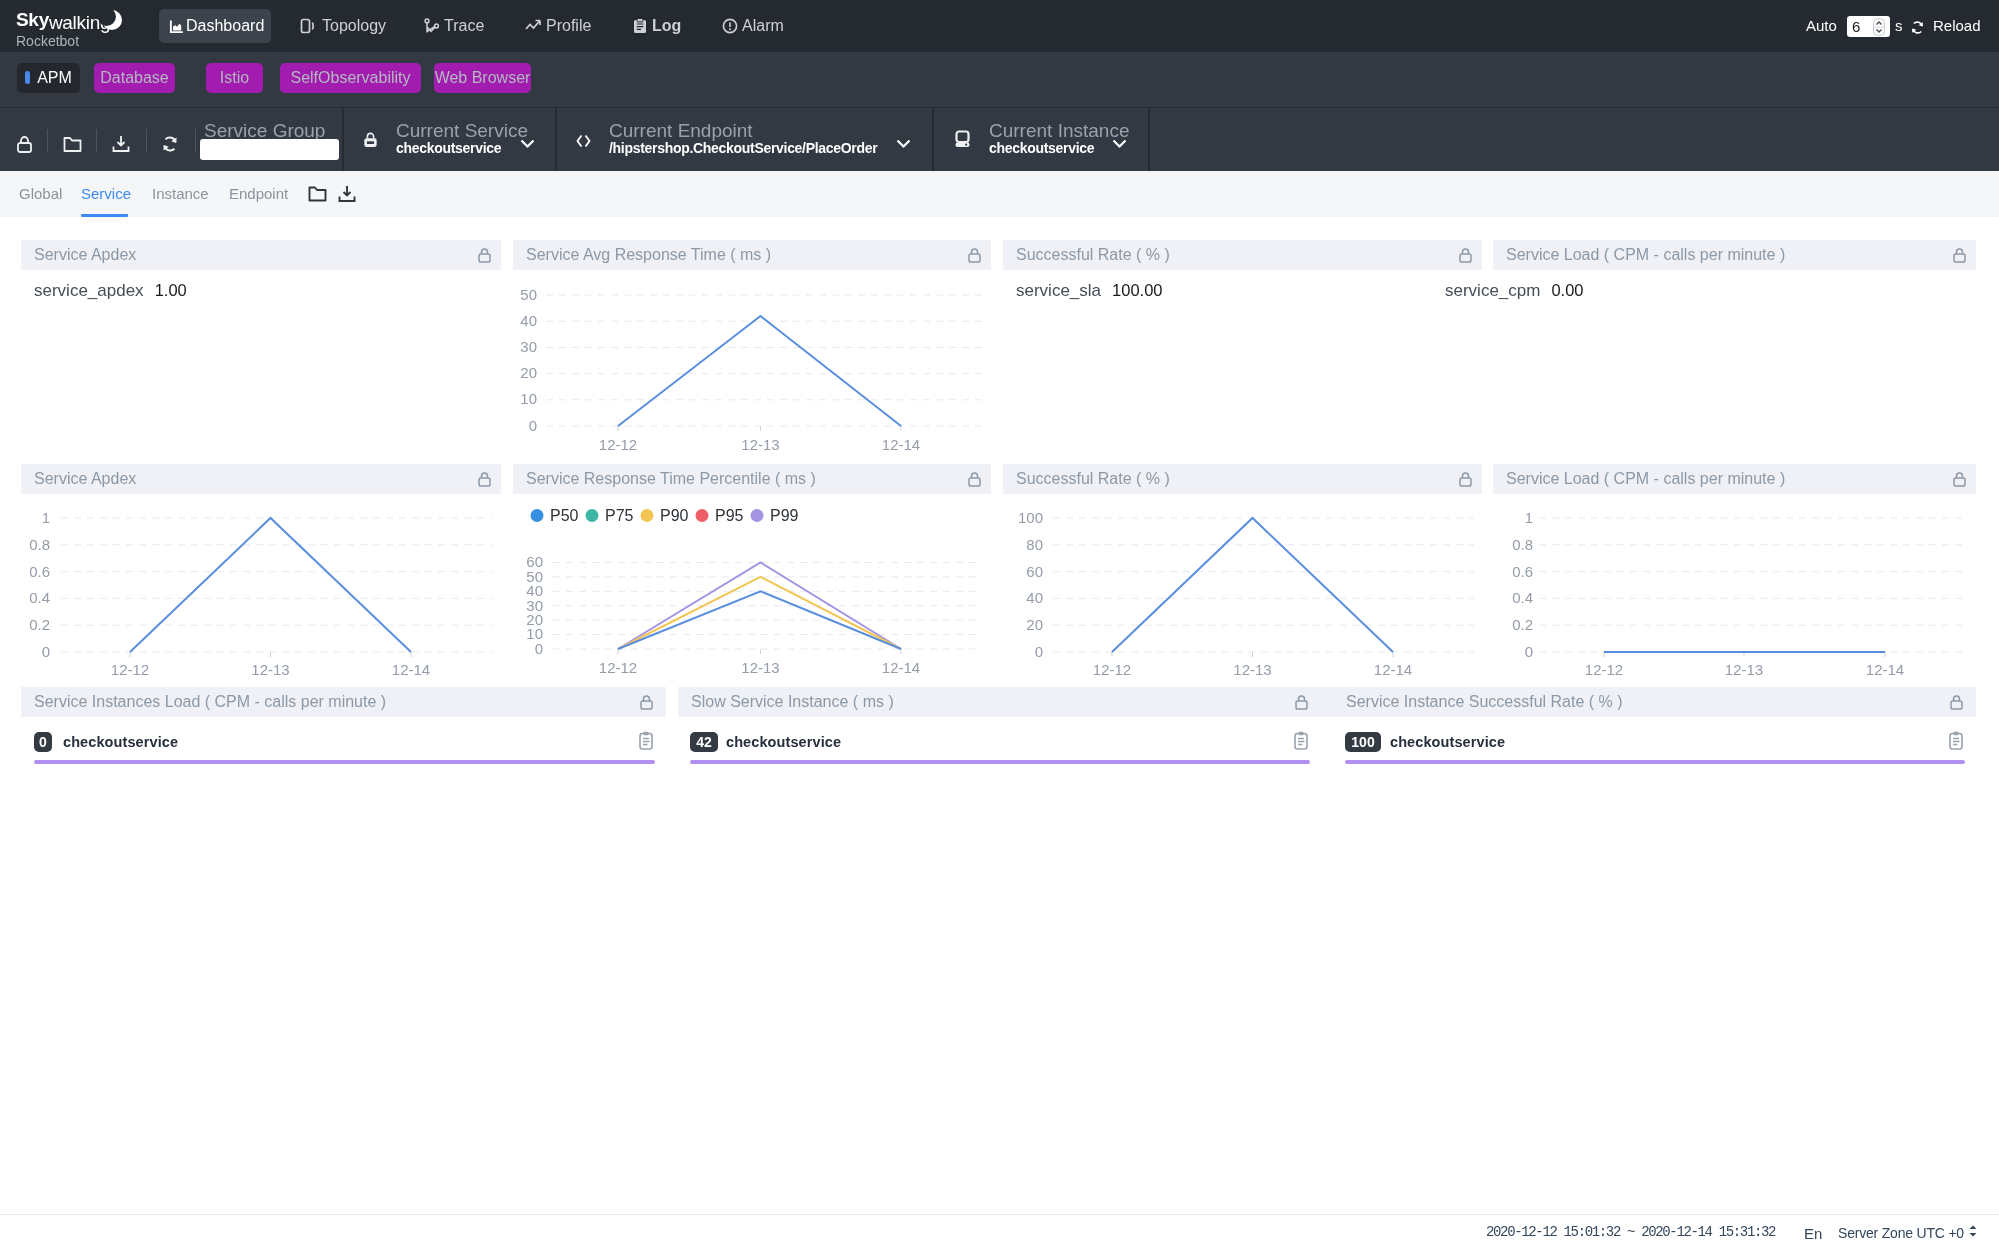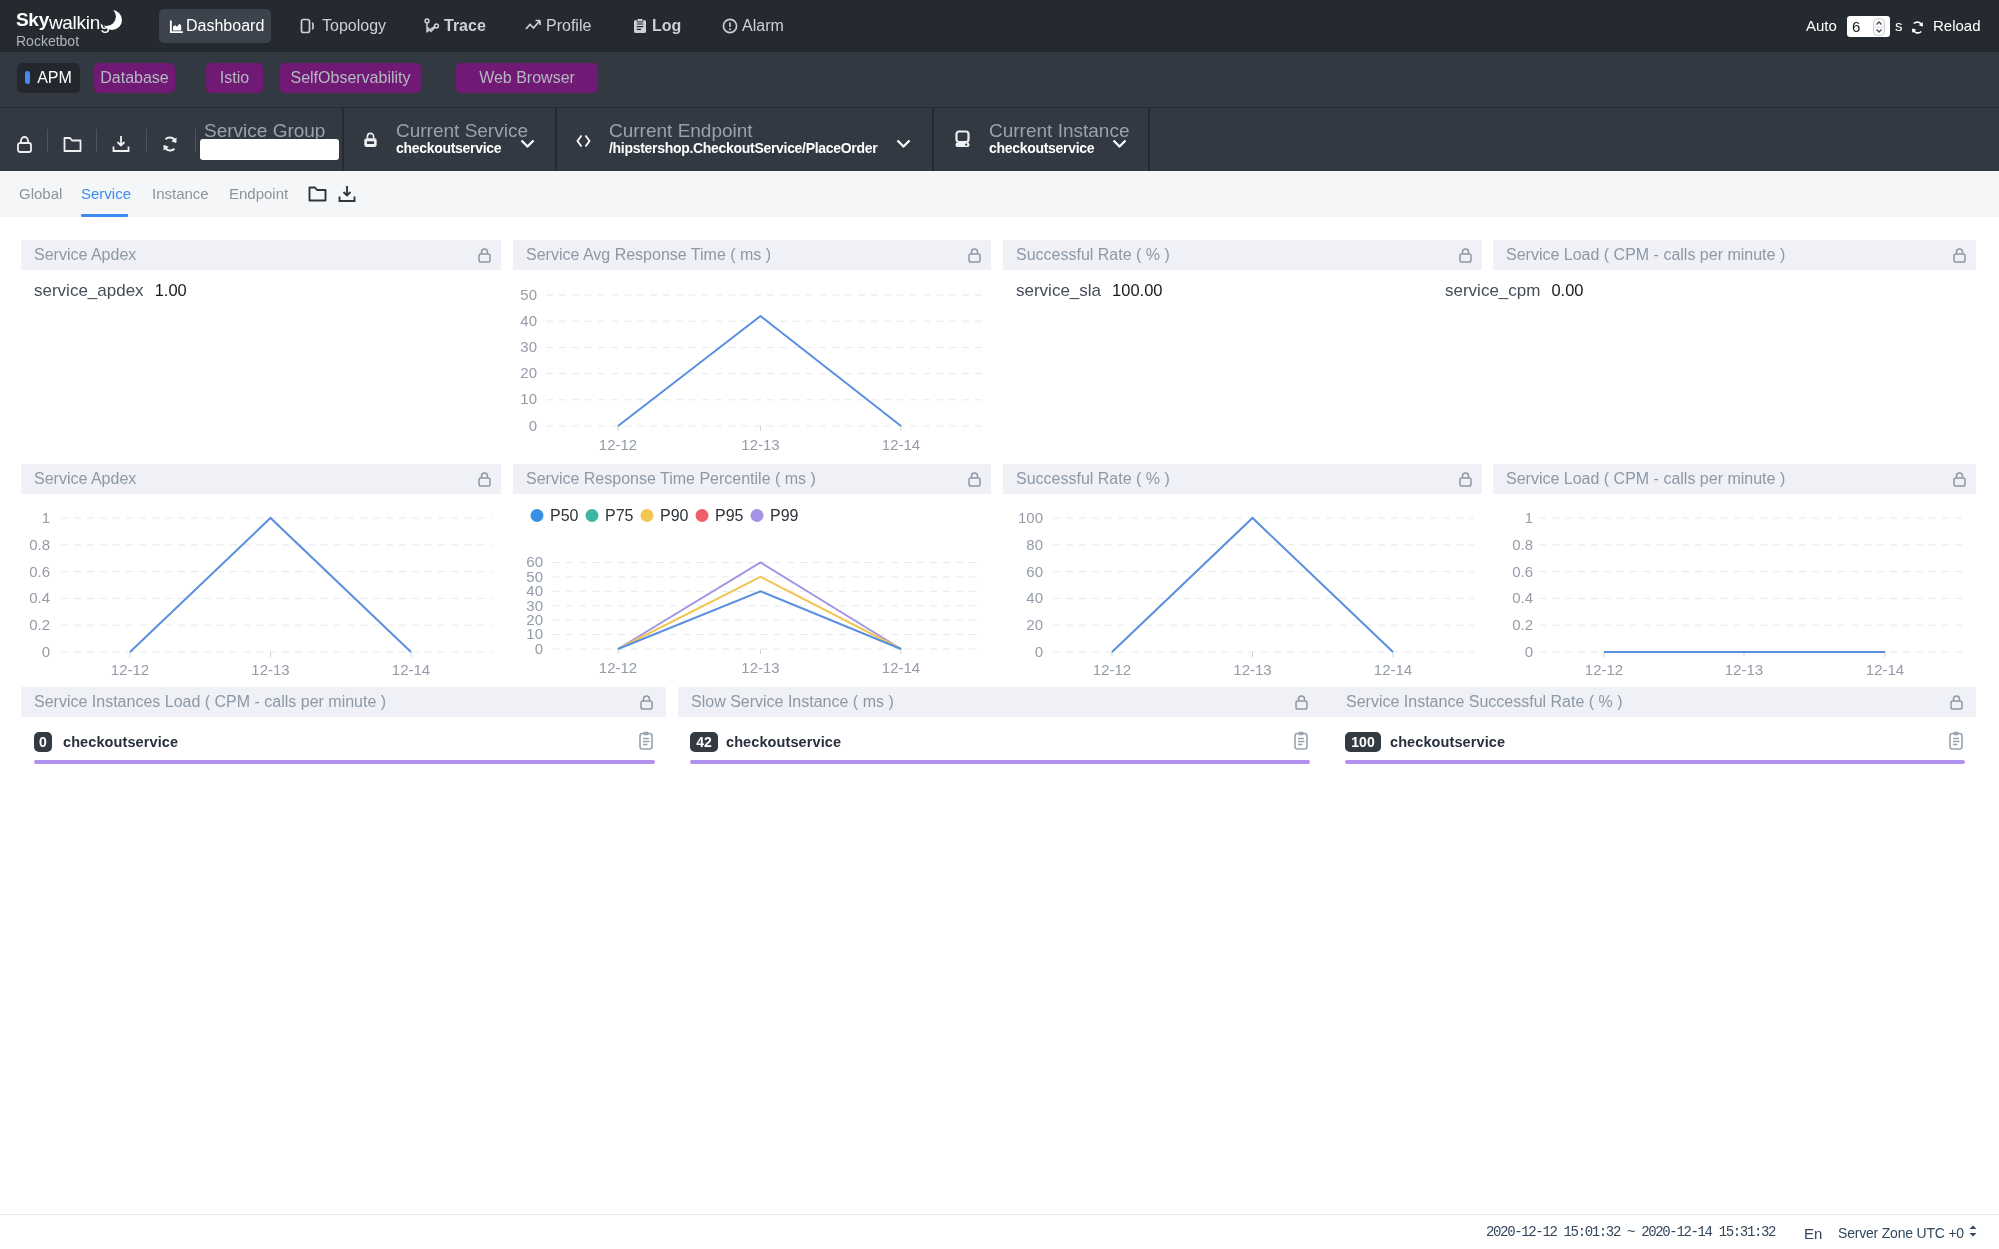--- a/index.html
+++ b/index.html
@@ -4,21 +4,21 @@
 <style>
 html,body{margin:0;padding:0;}
 body{width:1999px;height:1249px;background:#ffffff;font-family:"Liberation Sans",sans-serif;overflow:hidden;position:relative;}
 .abs{position:absolute;}
 #topbar{left:0;top:0;width:1999px;height:52px;background:#252a30;}
 #row2{left:0;top:52px;width:1999px;height:55px;background:#333942;}
 #row3{left:0;top:108px;width:1999px;height:63px;background:#333942;}
 #rowsep{left:0;top:107px;width:1999px;height:1px;background:#262b31;}
 #tabs{left:0;top:171px;width:1999px;height:46px;background:#f4f6f8;}
 .navtxt{color:#ccd1d6;font-size:16px;line-height:52px;height:52px;}
-.pill2{height:30px;top:63px;border-radius:5px;background:#701a75;color:#b3bac1;font-size:16px;line-height:30px;text-align:center;}
+.pill2{height:30px;top:63px;border-radius:5px;background:#a21caf;color:#b3bac1;font-size:16px;line-height:30px;text-align:center;}
 .lbl3{color:#99a2ac;font-size:19px;top:120px;}
 .val3{color:#ffffff;font-size:14px;font-weight:700;top:140px;letter-spacing:-0.3px;}
 .sep3{top:108px;height:63px;width:2px;background:#262a31;}
 .tabtxt{font-size:15px;color:#8b949d;top:171px;height:46px;line-height:46px;}
 .ch{height:30px;background:#eff1f6;color:#8d98a7;font-size:16px;line-height:30px;padding-left:13px;box-sizing:border-box;}
 .mname{font-size:17px;color:#454d57;font-weight:400;}
 .mval{font-size:16.5px;color:#17191d;font-weight:400;}
 .badge{top:732px;height:20px;background:#343a42;border-radius:5px;color:#fff;font-size:14px;font-weight:700;text-align:center;line-height:20px;}
 .iname{top:732px;font-size:14.5px;font-weight:700;color:#272f3d;line-height:20px;letter-spacing:0.1px;}
 .pbar{top:759.5px;height:4px;background:#b190f0;border-radius:2px;}
@@ -46,21 +46,21 @@
 <svg class="abs" style="left:300px;top:18px;" width="16" height="16" viewBox="0 0 16 16">
     <rect x="1.5" y="1.5" width="8" height="13" rx="2" stroke="#ccd1d6" stroke-width="1.7" fill="none"></rect>
     <path d="M12.5 4.5 A 9 9 0 0 1 12.5 11.5" stroke="#ccd1d6" stroke-width="1.7" fill="none"></path>
   </svg>
 <div class="abs navtxt" style="left:322px;top:0;">Topology</div>
 <svg class="abs" style="left:424px;top:18px;" width="16" height="16" viewBox="0 0 16 16">
     <circle cx="3" cy="3" r="1.9" stroke="#ccd1d6" stroke-width="1.5" fill="none"></circle>
     <circle cx="12.5" cy="8" r="1.9" stroke="#ccd1d6" stroke-width="1.5" fill="none"></circle>
     <path d="M3 5 L3 13.5 L10.6 8.6 M3 9 L7 13.5 L10.8 9.5" stroke="#ccd1d6" stroke-width="1.5" fill="none"></path>
   </svg>
-<div class="abs navtxt" style="left:444px;top:0;font-weight:bold;">Trace</div>
+<div class="abs navtxt" style="left:444px;top:0;">Trace</div>
 <svg class="abs" style="left:525px;top:18px;" width="16" height="16" viewBox="0 0 16 16">
     <path d="M1 11 L5 6.5 L8.5 10 L15 2.5 M15 2.5 L15 7 M15 2.5 L10.5 2.5" stroke="#ccd1d6" stroke-width="1.7" fill="none"></path>
   </svg>
 <div class="abs navtxt" style="left:546px;top:0;">Profile</div>
 <svg class="abs" style="left:632px;top:18px;" width="16" height="16" viewBox="0 0 16 16">
     <rect x="2" y="2" width="12" height="13" rx="1.5" fill="#ccd1d6"></rect>
     <rect x="5" y="0.5" width="6" height="3.4" rx="1" fill="#ccd1d6" stroke="#24292f" stroke-width="1"></rect>
     <path d="M4.7 6 L11.3 6 M4.7 8.7 L11.3 8.7 M4.7 11.4 L9 11.4" stroke="#24292f" stroke-width="1.2"></path>
   </svg>
 <div class="abs navtxt" style="left:652px;top:0;font-weight:bold;">Log</div>
@@ -84,21 +84,21 @@
     <path d="M4.5 4.2 A 6.2 6.2 0 0 1 14.8 7.2" stroke="#fff" stroke-width="2" fill="none"></path>
     <path d="M15.5 2.8 L15.1 7.8 L10.4 6.2 Z" fill="#fff"></path>
     <path d="M13.5 13.8 A 6.2 6.2 0 0 1 3.2 10.8" stroke="#fff" stroke-width="2" fill="none"></path>
     <path d="M2.5 15.2 L2.9 10.2 L7.6 11.8 Z" fill="#fff"></path>
   </svg>
 <div class="abs navtxt" style="left:1933px;top:0;color:#fff;font-size:15px;text-align:center;">Reload</div>
 <div class="abs pill2" style="left:17px;width:63px;background:#24282e;color:#fff;"><span style="display:inline-block;width:5px;height:13px;border-radius:3px;background:#478aec;margin-right:7px;vertical-align:-1px;"></span>APM</div>
 <div class="abs pill2" style="left:94px;width:81px;">Database</div>
 <div class="abs pill2" style="left:206px;width:57px;">Istio</div>
 <div class="abs pill2" style="left:280px;width:141px;">SelfObservability</div>
-<div class="abs pill2" style="left:456px;width:142px;">Web Browser</div>
+<div class="abs pill2" style="left:434px;width:97px;">Web Browser</div>
 <svg class="abs" style="left:16px;top:135px;" width="17" height="19" viewBox="0 0 17 18">
     <rect x="2" y="7.5" width="13" height="9" rx="2" stroke="#eef0f2" stroke-width="1.8" fill="none"></rect>
     <path d="M5 7.5 L5 5 A 3.5 3.5 0 0 1 12 5 L12 7.5" stroke="#eef0f2" stroke-width="1.8" fill="none"></path>
   </svg>
 <div class="abs sep3" style="left:47px;top:129px;height:23px;width:1px;background:#4d545d;"></div>
 <svg class="abs" style="left:63px;top:136px;" width="19" height="17" viewBox="0 0 19 17">
     <path d="M1.5 15 L1.5 2 L7 2 L9 4.5 L17.5 4.5 L17.5 15 Z" stroke="#eef0f2" stroke-width="1.8" fill="none" stroke-linejoin="round"></path>
   </svg>
 <div class="abs sep3" style="left:96px;top:129px;height:23px;width:1px;background:#4d545d;"></div>
 <svg class="abs" style="left:112px;top:135px;" width="18" height="18" viewBox="0 0 18 18">

